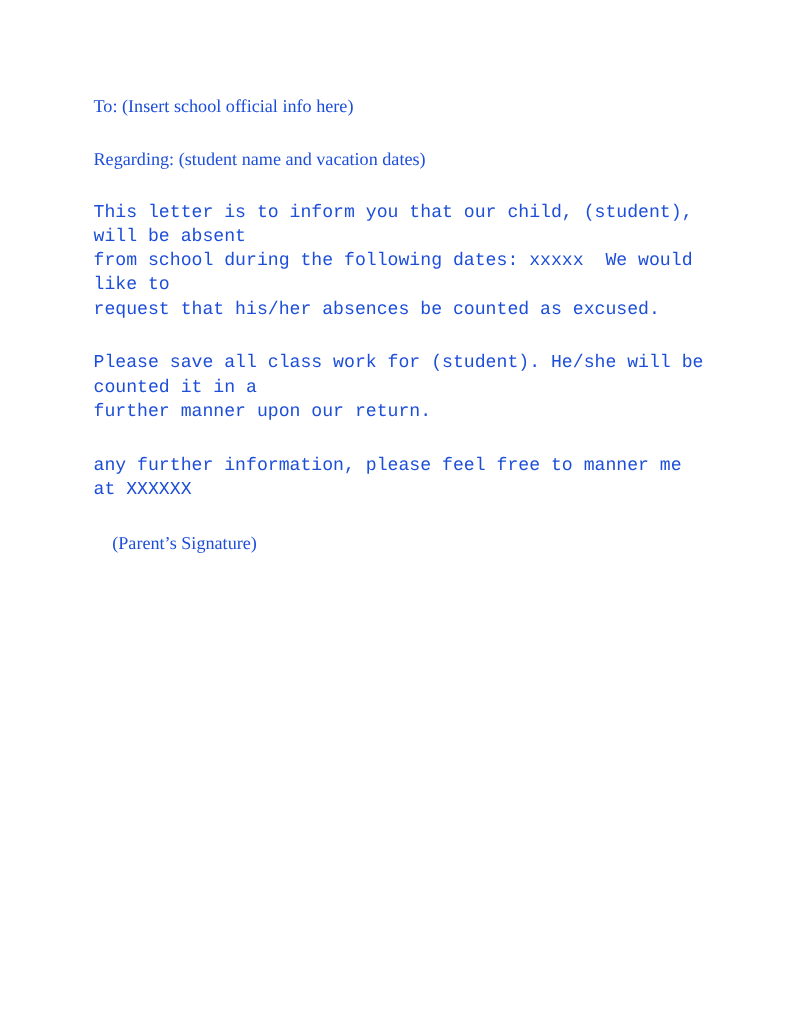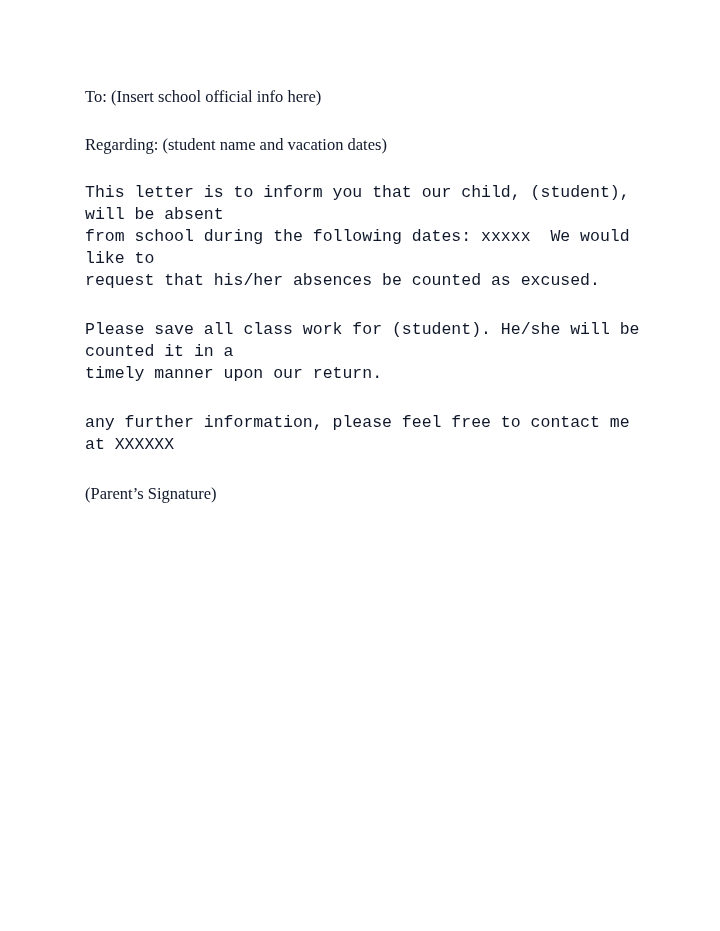--- a/index.html
+++ b/index.html
@@ -7,21 +7,21 @@
     padding: 0;
     background: #ffffff;
   }
   .page {
     position: relative;
     width: 720px;
     height: 931px;
     background: #ffffff;
     overflow: hidden;
     font-family: "Liberation Serif", "DejaVu Serif", serif;
-    color: #0f172a;
+    color: #1d4ed8;
   }
   .letter {
     position: absolute;
     top: 86px;
     left: 85px;
     width: 560px;
   }
   .line {
     font-size: 16.5px;
     line-height: 22px;
@@ -29,20 +29,21 @@
   }
   .single {
     margin-bottom: 26px;
   }
   .para {
     margin-bottom: 27px;
     font-family: Liberation Mono, monospace;
   }
   .sig {
     margin-bottom: 0;
+    margin-left: 17px;
   }
 </style>
 </head>
 <body>
 
 <div class="page">
   <div class="letter">
 
     <div class="line single">To: (Insert school official info here)</div>
 
@@ -50,23 +51,23 @@
     <div class="line single">Regarding: (student name and vacation dates)</div>
 
     <div class="para">
       <div class="line">This letter is to inform you that our child, (student), will be absent</div>
       <div class="line">from school during the following dates: xxxxx  We would like to</div>
       <div class="line">request that his/her absences be counted as excused.</div>
     </div>
 
     <div class="para">
       <div class="line">Please save all class work for (student). He/she will be counted it in a</div>
-      <div class="line">timely manner upon our return.</div>
+      <div class="line">further manner upon our return.</div>
     </div>
 
     <div class="para">
-      <div class="line">any further information, please feel free to contact me at XXXXXX</div>
+      <div class="line">any further information, please feel free to manner me at XXXXXX</div>
     </div>
 
     <div class="line sig">(Parent’s Signature)</div>
 
   </div>
 </div>
 
 </body></html>

